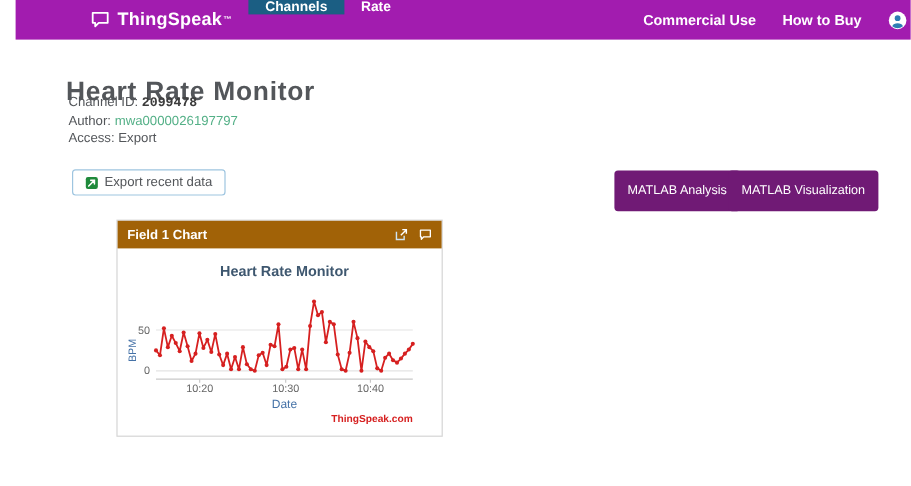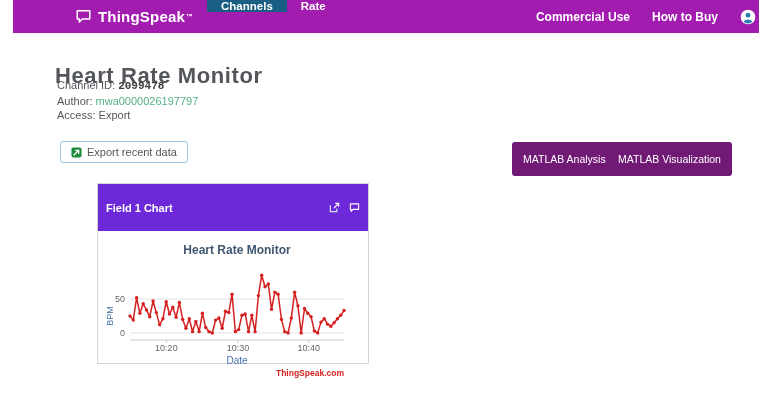--- a/index.html
+++ b/index.html
@@ -30,21 +30,21 @@
   .export-btn{position:absolute;left:60px;top:141px;height:22px;display:inline-flex;align-items:center;gap:5px;
     background:#fff;border:1px solid #9ec5e0;border-radius:3px;padding:0 10px;font-size:11px;color:#53565a;cursor:pointer;}
   .export-icon{width:11px;height:11px;}
   .matlab-btn{position:absolute;top:142px;height:34px;display:inline-flex;align-items:center;
     background:#701a75;border:none;border-radius:3px;padding:0 11px;font-size:10.5px;color:#fff;cursor:pointer;font-family:"Liberation Sans",sans-serif;}
   .matlab-analysis{left:512px;}
   .matlab-viz{left:607px;}
 
   
   .chart-panel{position:absolute;left:97px;top:183px;width:272px;height:181px;background:#fff;border:1px solid #d5d5d5;box-sizing:border-box;}
-  .panel-header{height:23px;background:#6d28d9;display:flex;align-items:center;padding:12px 8px;gap:38px;}
+  .panel-header{height:23px;background:#a16207;display:flex;align-items:center;padding:0 8px;gap:38px;}
   .panel-title{color:#fff;font-size:11px;font-weight:700;}
   .panel-icons{margin-left:auto;display:flex;align-items:center;gap:9px;}
   .panel-icon{width:11px;height:11px;cursor:pointer;}
   .panel-body{padding:5px 6px 0 6px;}
 </style>
 </head>
 <body>
 
 <div class="screen">
 

